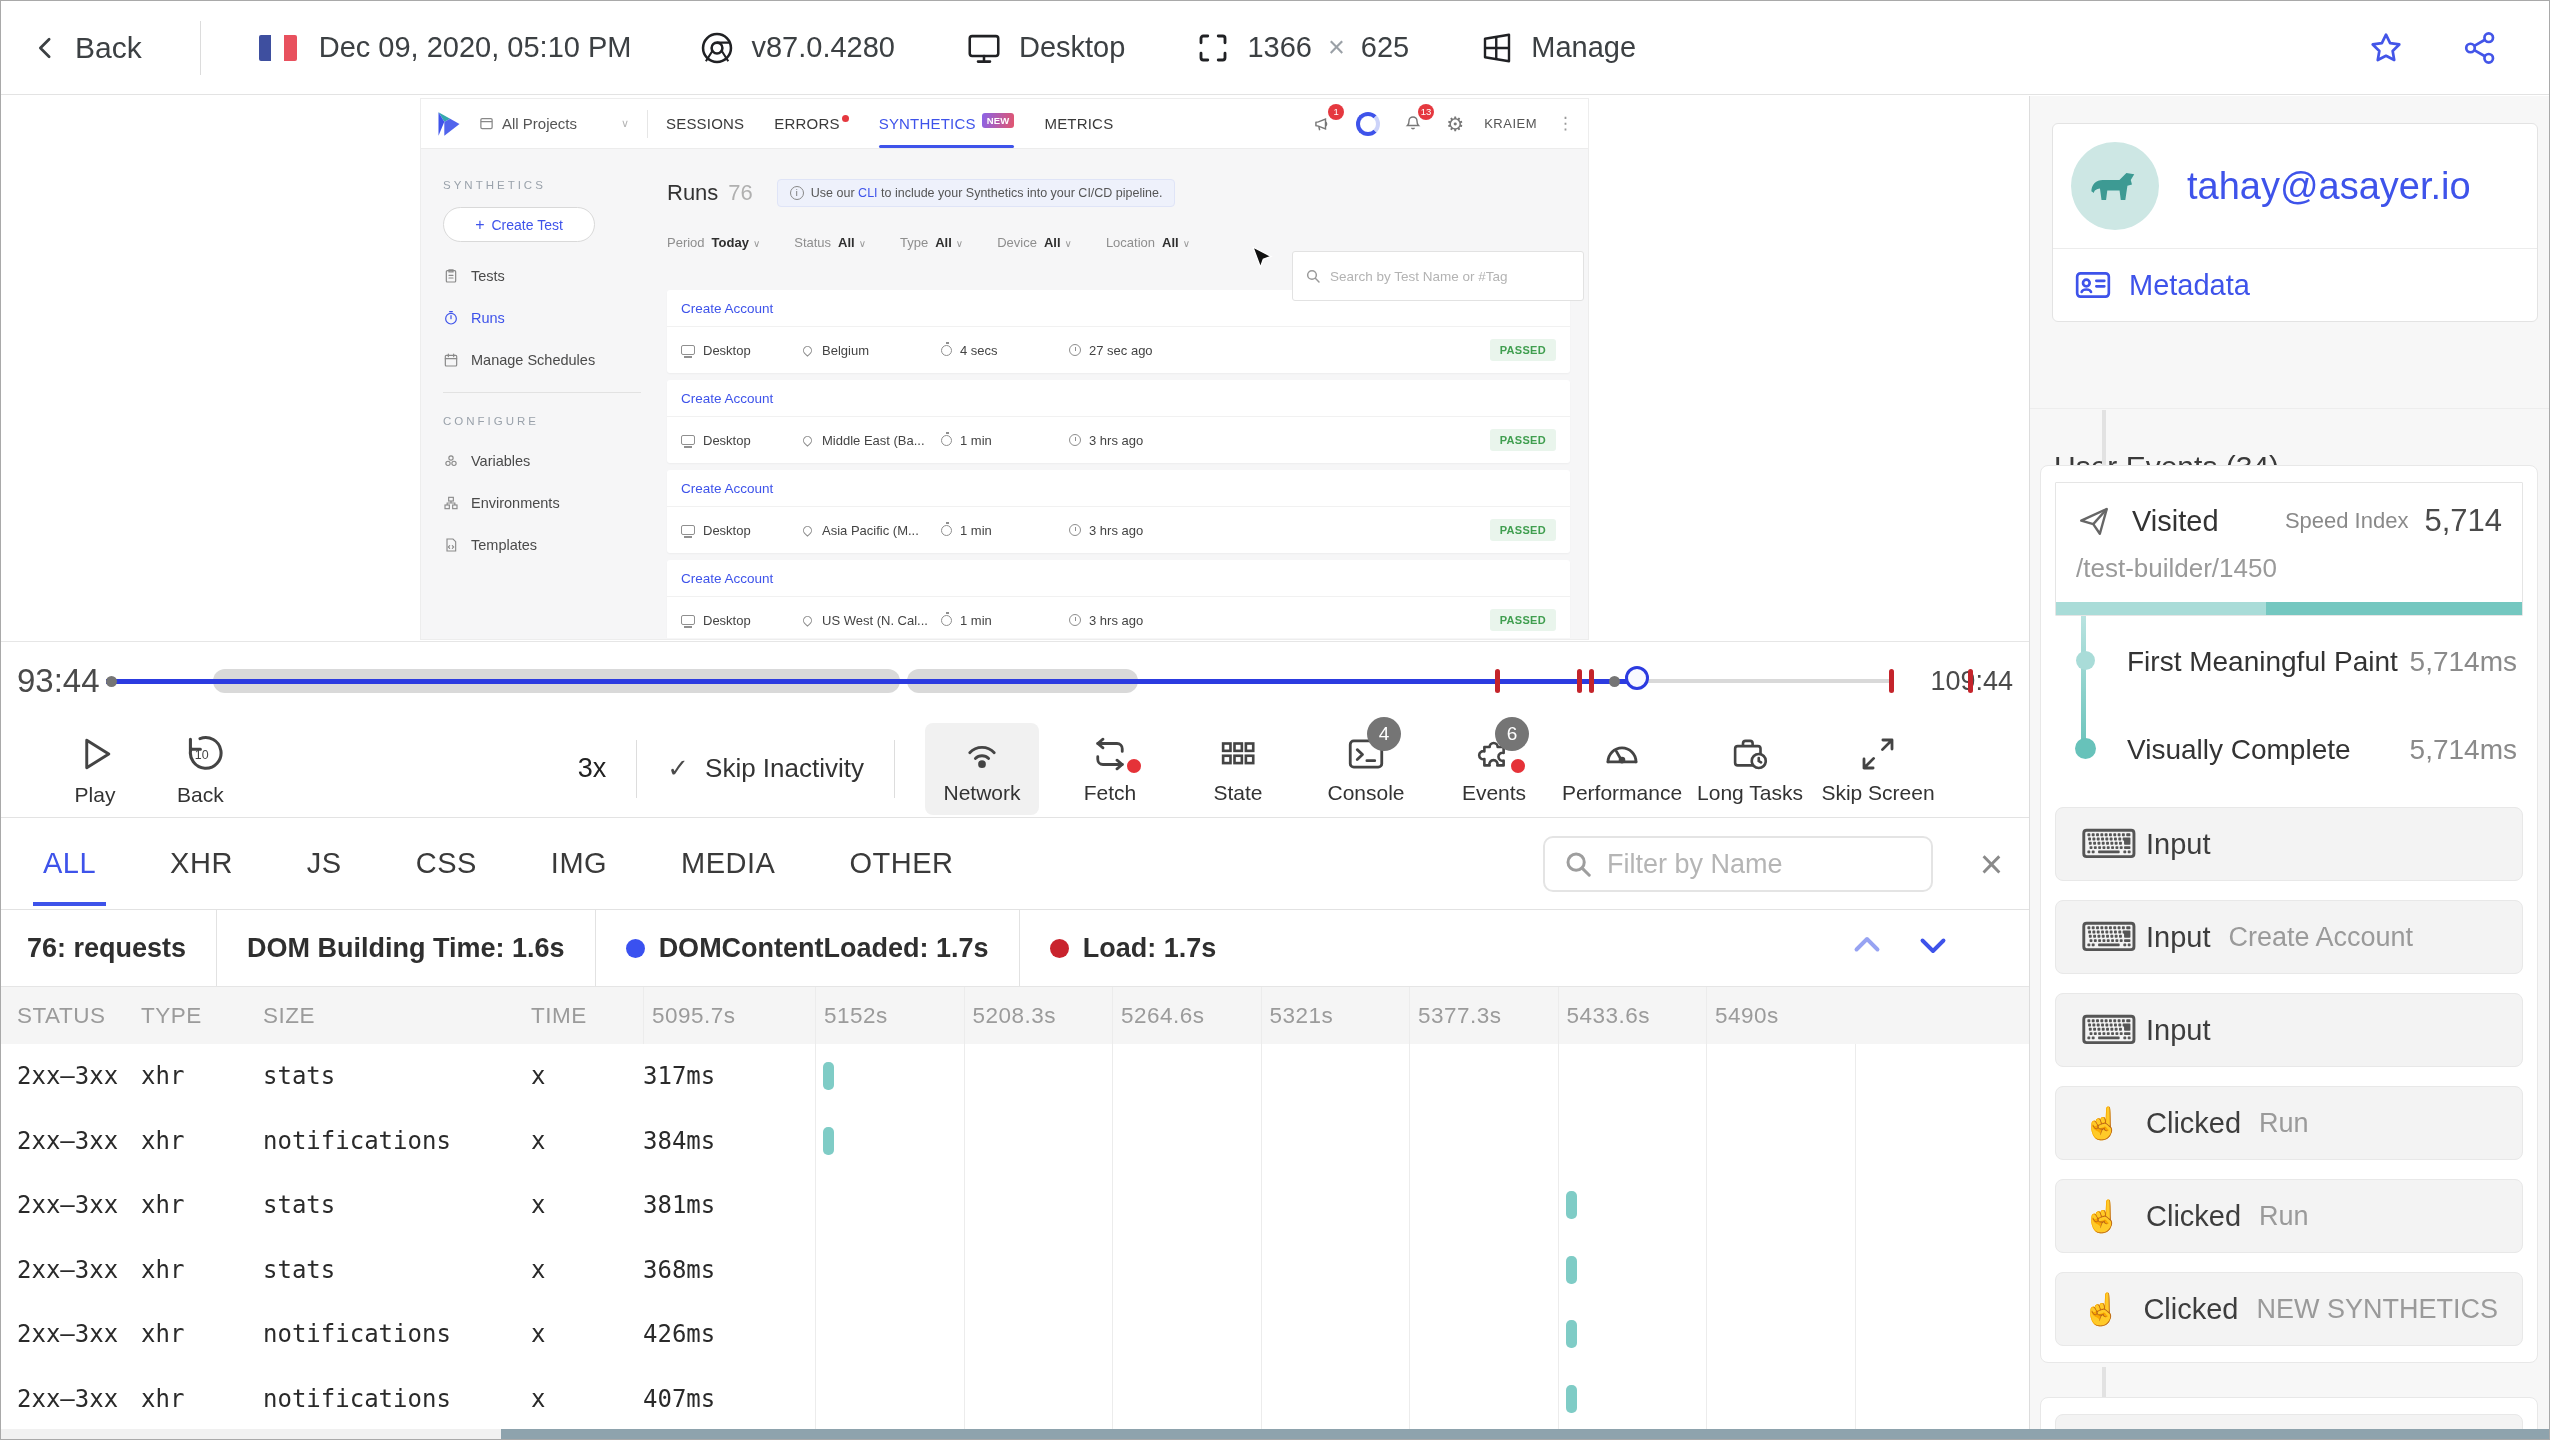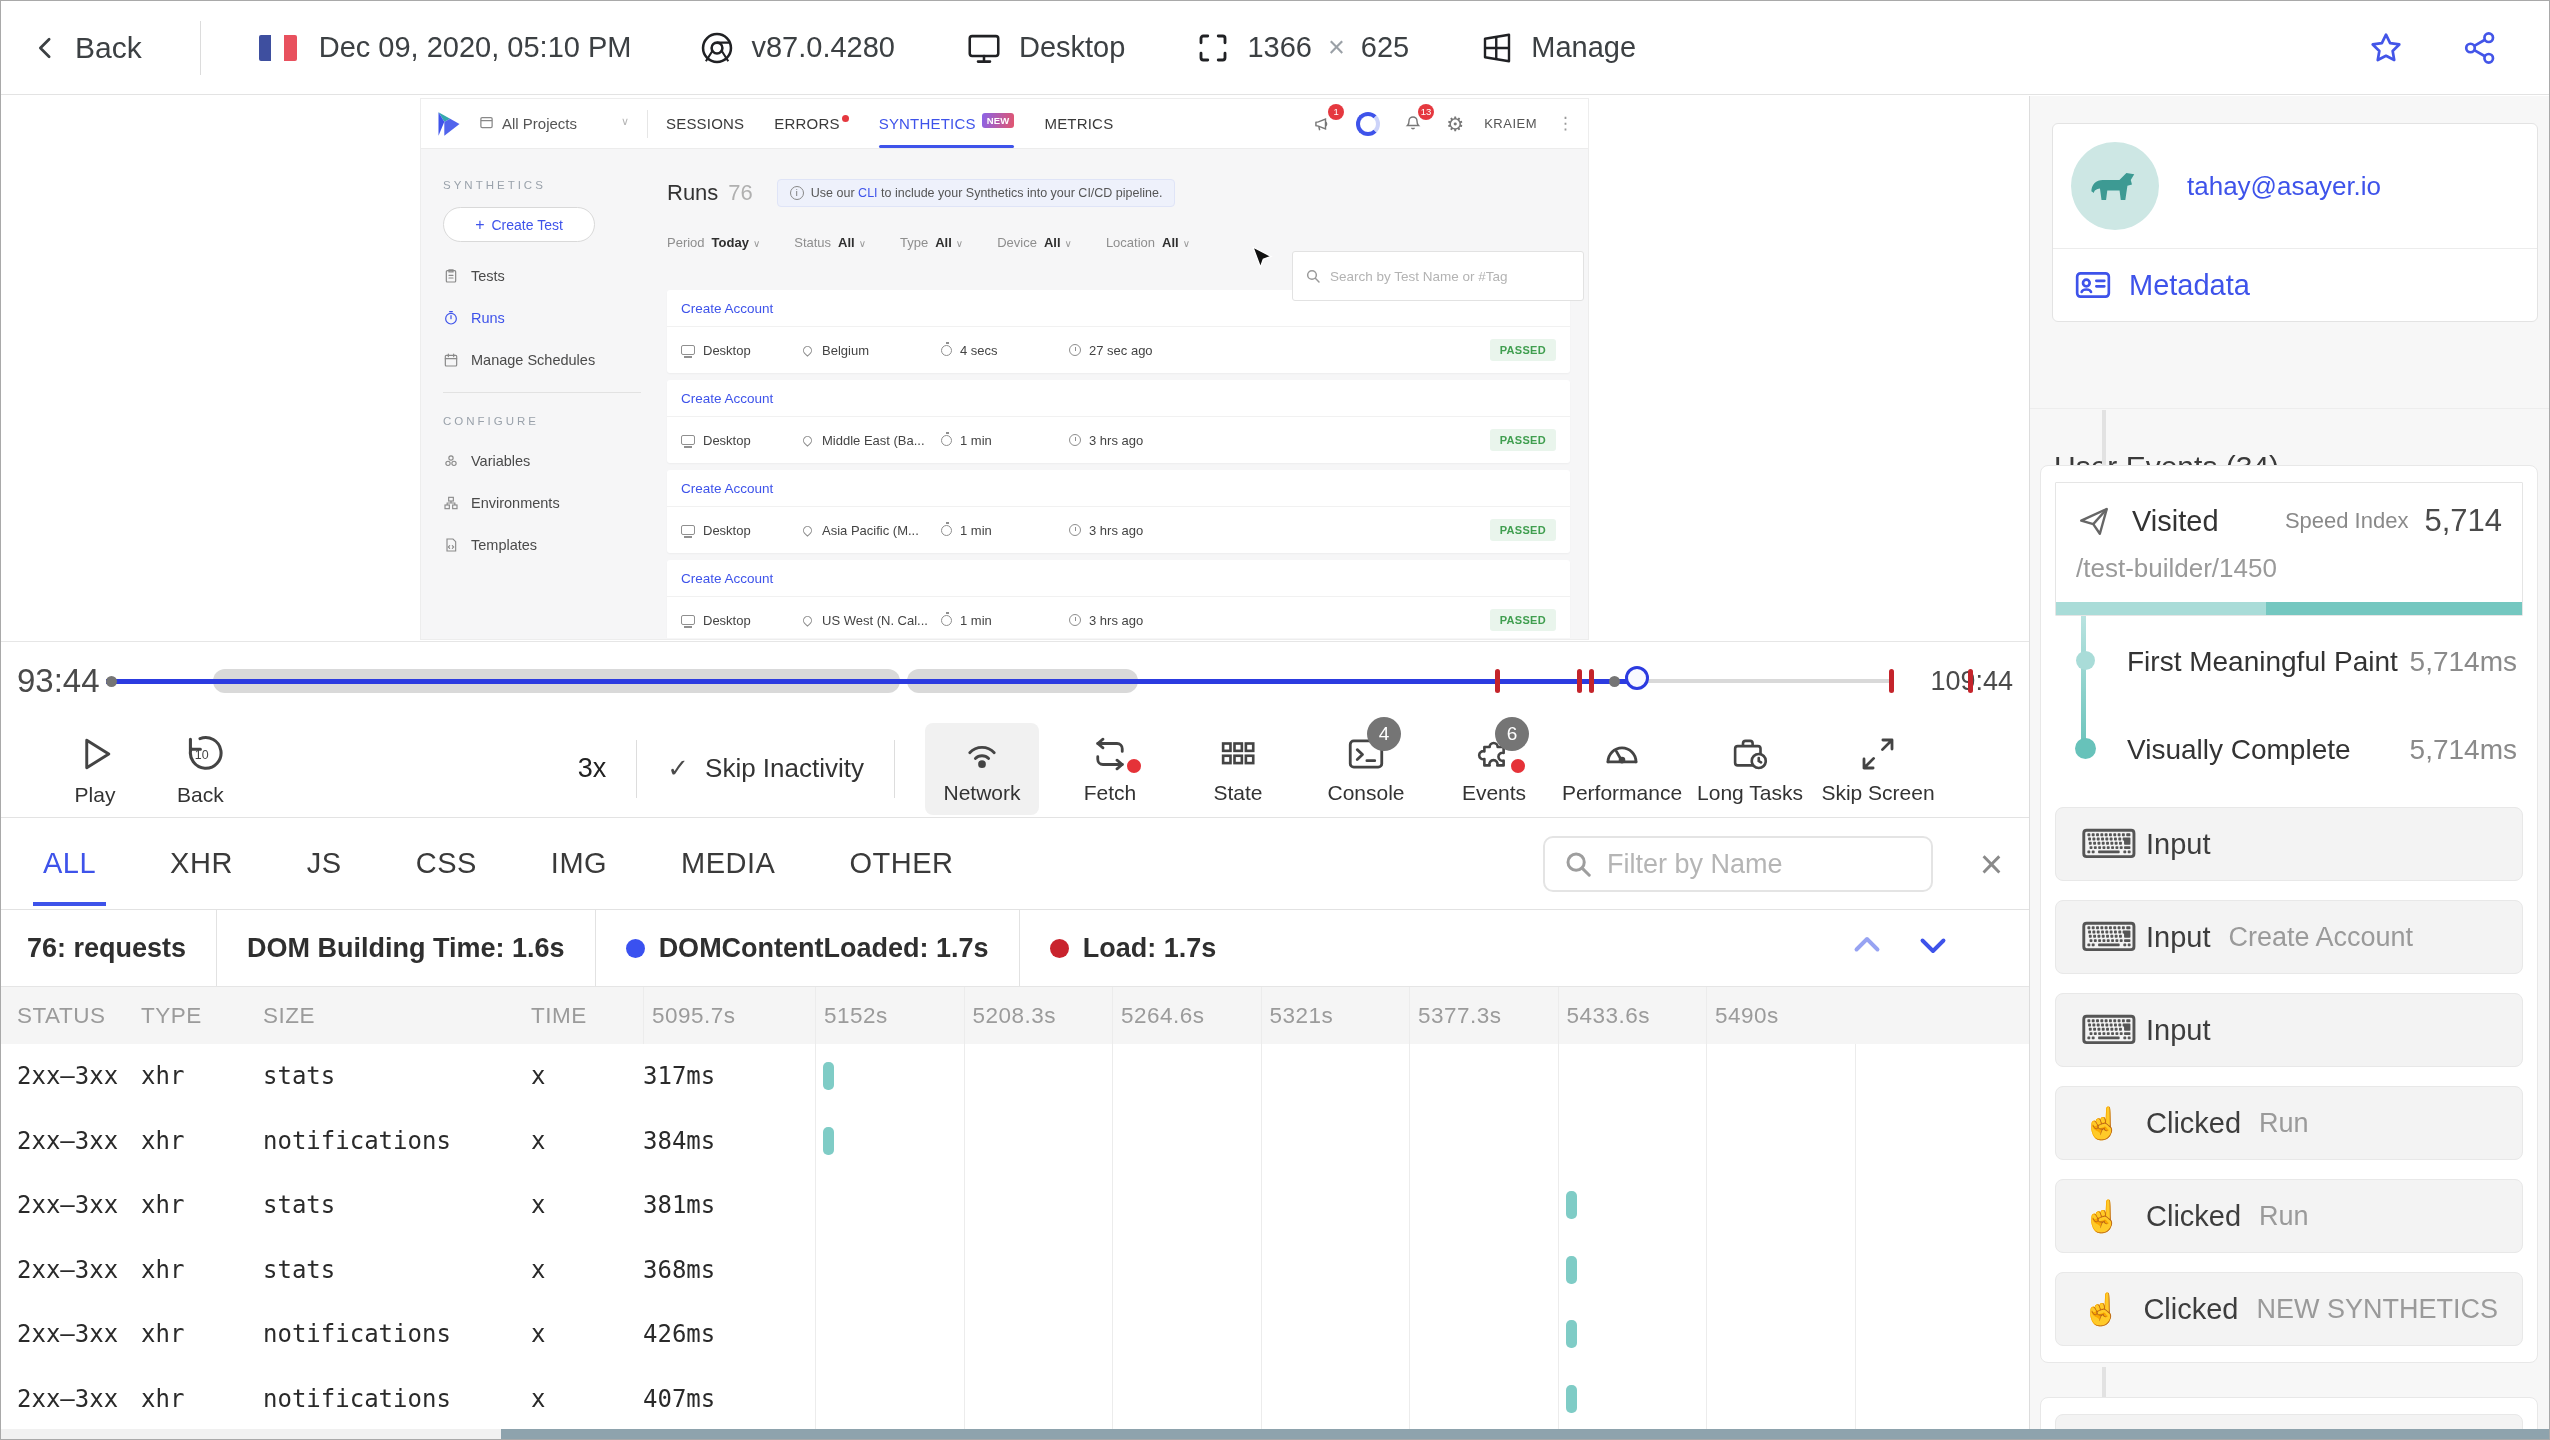--- a/index.html
+++ b/index.html
@@ -20,21 +20,21 @@
 
   
   .content{position:absolute;top:95px;left:0;width:2030px;bottom:0;background:#fff;}
   .rightbar{position:absolute;top:95px;right:0;width:520px;bottom:0;background:#f7f7f7;border-left:1px solid #ddd;overflow:hidden;}
 
   
   .viewport{position:relative;height:546px;background:#fff;border-bottom:1px solid #e6e6e6;overflow:hidden;}
   .appshot{position:absolute;left:420px;top:3px;width:1167px;height:540px;background:#f6f6f7;box-shadow:0 0 0 1px #ededed;font-size:14px;overflow:hidden;}
   .app-header{height:50px;background:#fff;border-bottom:1px solid #ececec;display:flex;align-items:center;padding:0 14px;position:relative;}
   .app-logo{width:28px;height:28px;}
-  .app-proj{display:flex;align-items:flex-start;gap:8px;margin-left:16px;color:#555;font-size:15px;width:150px;}
+  .app-proj{display:flex;align-items:center;gap:8px;margin-left:16px;color:#555;font-size:15px;width:150px;}
   .app-proj .pchev{color:#b5b5b5;font-size:11px;margin-left:auto;}
   .app-hdiv{width:1px;height:28px;background:#e6e6e6;margin:0 18px;}
   .app-tabs{display:flex;align-items:center;gap:30px;}
   .app-tab{font-size:15px;color:#3a3a3a;letter-spacing:.2px;position:relative;cursor:pointer;white-space:nowrap;}
   .app-tab.active{color:#3e53ea;}
   .app-tab.active::after{content:"";position:absolute;left:0;right:0;bottom:-15px;height:3px;background:#3e53ea;border-radius:2px;}
   .dotred{display:inline-block;width:7px;height:7px;border-radius:50%;background:#e5383f;transform:translateY(-7px);margin-left:2px;}
   .newbadge{display:inline-block;font-size:9.5px;font-weight:bold;color:#fff;padding:2px 5px;border-radius:3px;background:linear-gradient(100deg,#8a63e8,#e2556e);margin-left:6px;transform:translateY(-5px);}
   .app-hright{margin-left:auto;display:flex;align-items:center;gap:20px;}
   .hicon{position:relative;display:grid;place-items:center;width:26px;height:26px;color:#666;}
@@ -148,21 +148,21 @@
   .tbar{width:11px;height:28px;border-radius:5px;background:#7fccc6;margin-left:7px;}
 
   
   .hscroll{position:absolute;left:0;right:0;bottom:0;height:10px;background:#f1f1f1;z-index:9;}
   .hthumb{position:absolute;left:500px;right:0;top:0;bottom:0;background:#8ea3ad;}
 
   
   .user-card{position:absolute;left:22px;top:27px;width:486px;background:#fff;border:1px solid #e3e3e3;border-radius:6px;overflow:hidden;}
   .uc-top{display:flex;align-items:center;padding:18px;}
   .avatar{width:88px;height:88px;border-radius:50%;background:#cde7e4;display:grid;place-items:center;flex-shrink:0;}
-  .uc-email{margin-left:28px;font-size:26px;color:#3e53ea;cursor:pointer;}
+  .uc-email{margin-left:28px;font-size:38px;color:#3e53ea;cursor:pointer;}
   .uc-meta{border-top:1px solid #ececec;display:flex;align-items:center;gap:16px;padding:16px 20px;cursor:pointer;}
   .uc-meta span{font-size:29px;color:#3e53ea;}
   .ue-title{position:absolute;left:24px;top:354px;font-size:30px;color:#3a3a3a;}
   .rb-div{position:absolute;left:0;right:0;top:312px;height:1px;background:#ededed;}
   .rb-connector{position:absolute;left:72px;width:4px;background:#e2e2e2;}
   .egroup{position:absolute;left:10px;width:498px;background:#fff;border:1px solid #e8e8e8;border-radius:8px;padding:16px 14px;}
   .vcard{border:1px solid #e5e5e5;border-radius:1px;overflow:hidden;background:#fff;}
   .vc-row1{display:flex;align-items:center;padding:20px 20px 6px;}
   .vc-label{font-size:29px;color:#333;margin-left:20px;}
   .vc-si-label{margin-left:auto;font-size:22px;color:#8a8a8a;}

